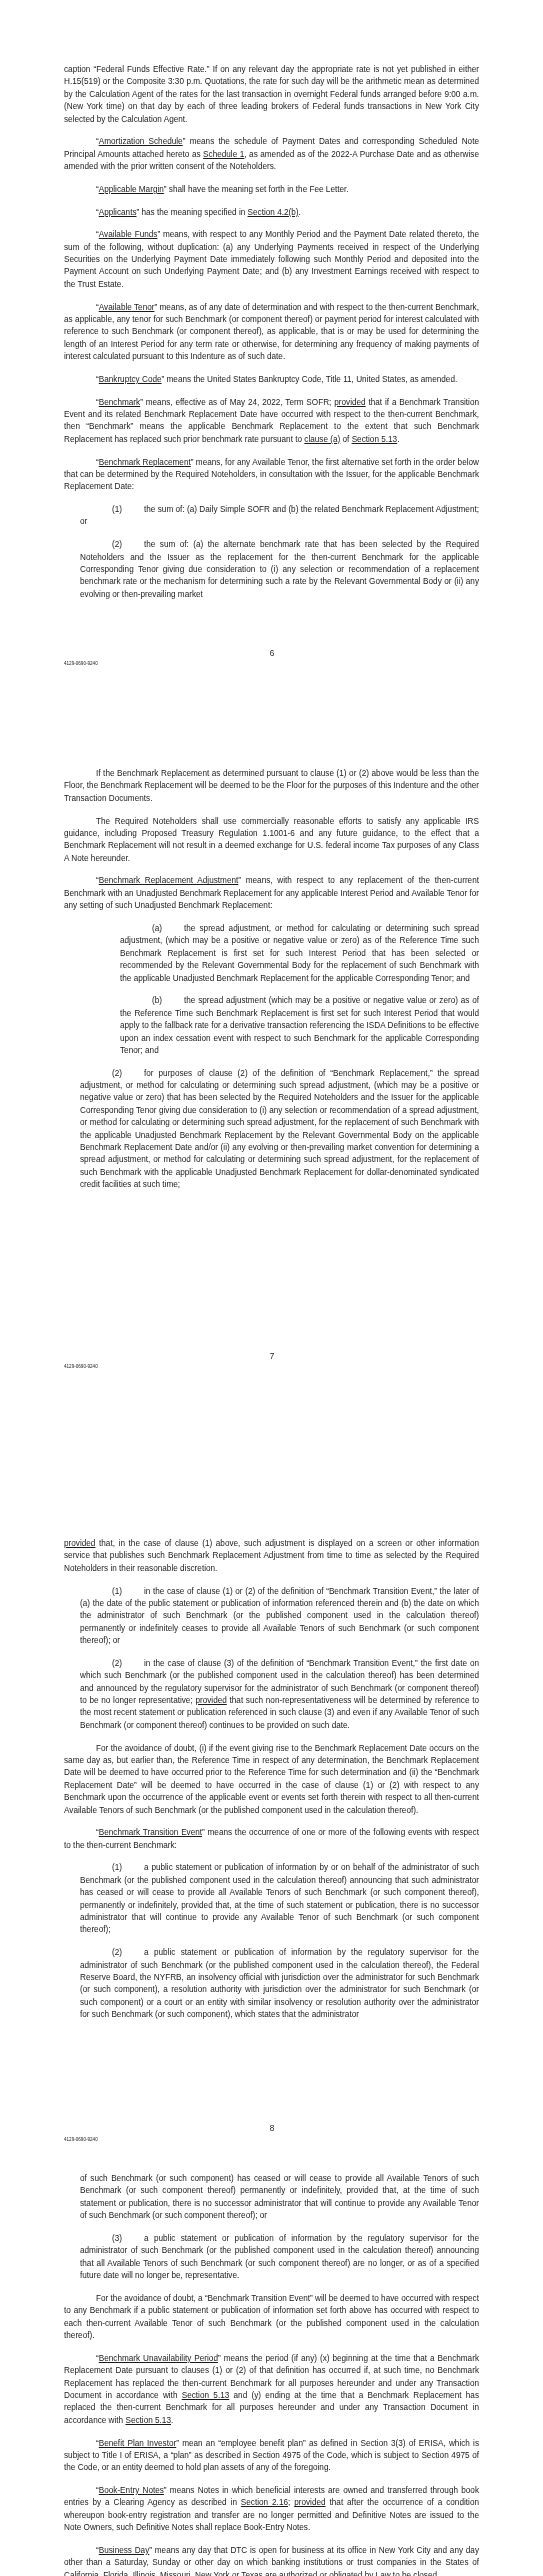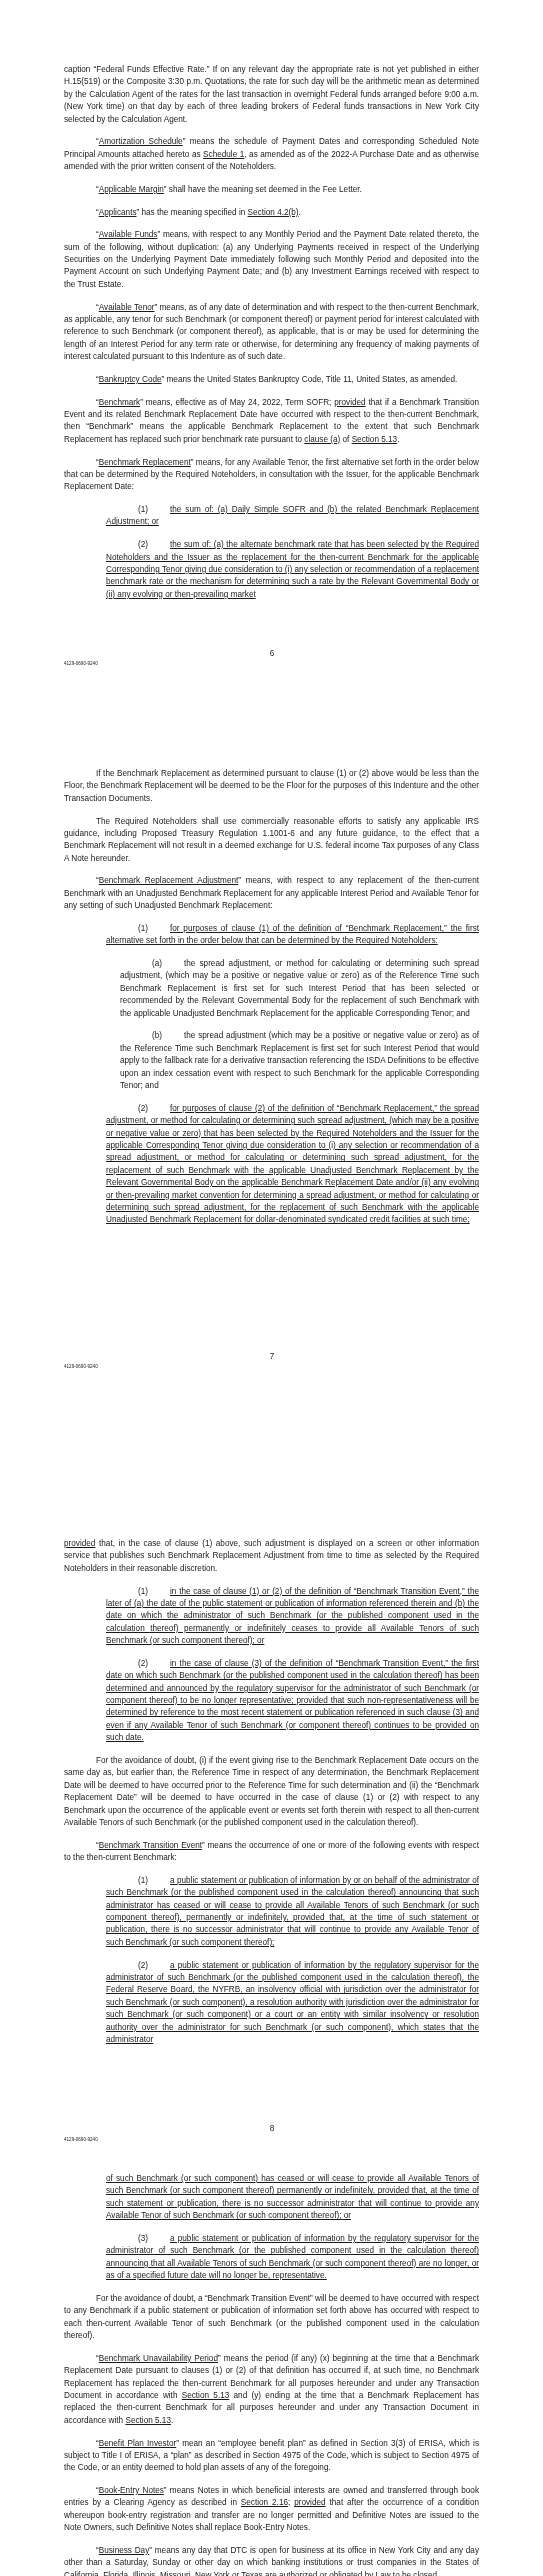--- a/index.html
+++ b/index.html
@@ -2,39 +2,39 @@
 <html style="font-size:8.2px"><head>
 <meta charset="utf-8">
 <style>
   html, body { margin: 0; padding: 0; background: #ffffff; }
   body { width: 544px; height: 2813px; position: relative; overflow: hidden;
          font-family: "Liberation Sans", sans-serif; color: #1a1a1a; }
   .page { position: absolute; left: 0; width: 540px; height: 703px; }
   .body { position: absolute; left: 64px; width: 415px; top: 64px; }
   .p { font-size: 8.2px; line-height: 12.4px; text-align: justify; margin: 0 0 10.3px 0; }
   .ind { text-indent: 32px; }
-  .l1 { margin-left: 42px; text-decoration: underline; }
+  .l1 { margin-left: 16px; }
   .l2 { margin-left: 56px; }
   .l1.num { text-indent: 32px; }
   .l2.num { text-indent: 32px; }
   .lab { display: inline-block; width: 32px; text-indent: 0; }
   .u { text-decoration: underline; }
   .pnum { position: absolute; left: 0; width: 544px; text-align: center; font-size: 8.2px; line-height: 9.3px; }
   .docid { position: absolute; left: 64px; font-size: 4.6px; line-height: 5.2px; color: #222; }
 </style>
 </head>
 <body>
 
 <div class="page" style="top:0px;">
   <div class="body">
     <p class="p">caption “Federal Funds Effective Rate.”  If on any relevant day the appropriate rate is not yet published in either H.15(519) or the Composite 3:30 p.m. Quotations, the rate for such day will be the arithmetic mean as determined by the Calculation Agent of the rates for the last transaction in overnight Federal funds arranged before 9:00 a.m. (New York time) on that day by each of three leading brokers of Federal funds transactions in New York City selected by the Calculation Agent.</p>
 
     <p class="p ind"><span>“</span><span class="u">Amortization Schedule</span><span>” means the schedule of Payment Dates and corresponding Scheduled Note Principal Amounts attached hereto as </span><span class="u">Schedule 1</span><span>, as amended as of the 2022-A Purchase Date and as otherwise amended with the prior written consent of the Noteholders.</span></p>
 
-    <p class="p ind"><span>“</span><span class="u">Applicable Margin</span><span>” shall have the meaning set deemed in the Fee Letter.</span></p>
+    <p class="p ind"><span>“</span><span class="u">Applicable Margin</span><span>” shall have the meaning set forth in the Fee Letter.</span></p>
 
     <p class="p ind"><span>“</span><span class="u">Applicants</span><span>” has the meaning specified in </span><span class="u">Section 4.2(b)</span><span>.</span></p>
 
     <p class="p ind"><span>“</span><span class="u">Available Funds</span><span>” means, with respect to any Monthly Period and the Payment Date related thereto, the sum of the following, without duplication: (a) any Underlying Payments received in respect of the Underlying Securities on the Underlying Payment Date immediately following such Monthly Period and deposited into the Payment Account on such Underlying Payment Date; and (b) any Investment Earnings received with respect to the Trust Estate.</span></p>
 
     <p class="p ind"><span>“</span><span class="u">Available Tenor</span><span>” means, as of any date of determination and with respect to the then-current Benchmark, as applicable, any tenor for such Benchmark (or component thereof) or payment period for interest calculated with reference to such Benchmark (or component thereof), as applicable, that is or may be used for determining the length of an Interest Period for any term rate or otherwise, for determining any frequency of making payments of interest calculated pursuant to this Indenture as of such date.</span></p>
 
     <p class="p ind"><span>“</span><span class="u">Bankruptcy Code</span><span>” means the United States Bankruptcy Code, Title 11, United States, as amended.</span></p>
 
     <p class="p ind"><span>“</span><span class="u">Benchmark</span><span>” means, effective as of May 24, 2022, Term SOFR; </span><span class="u">provided</span><span> that if a Benchmark Transition Event and its related Benchmark Replacement Date have occurred with respect to the then-current Benchmark, then “Benchmark” means the applicable Benchmark Replacement to the extent that such Benchmark Replacement has replaced such prior benchmark rate pursuant to </span><span class="u">clause (a)</span><span> of </span><span class="u">Section 5.13</span><span>.</span></p>
@@ -49,21 +49,20 @@
   <div class="docid" style="top:661px;">4129-0690-9240</div>
 </div>
 
 <div class="page" style="top:704px;">
   <div class="body">
     <p class="p ind">If the Benchmark Replacement as determined pursuant to clause (1) or (2) above would be less than the Floor, the Benchmark Replacement will be deemed to be the Floor for the purposes of this Indenture and the other Transaction Documents.</p>
     <p class="p ind">The Required Noteholders shall use commercially reasonable efforts to satisfy any applicable IRS guidance, including Proposed Treasury Regulation 1.1001-6 and any future guidance, to the effect that a Benchmark Replacement will not result in a deemed exchange for U.S. federal income Tax purposes of any Class A Note hereunder.</p>
 
     <p class="p ind"><span>“</span><span class="u">Benchmark Replacement Adjustment</span><span>” means, with respect to any replacement of the then-current Benchmark with an Unadjusted Benchmark Replacement for any applicable Interest Period and Available Tenor for any setting of such Unadjusted Benchmark Replacement:</span></p>
 
-    <p class="p l1 num"><span class="lab">(1)</span><span>for purposes of clause (1) of the definition of “Benchmark Replacement,” the first alternative set forth in the order below that can be determined by the Required Noteholders:</span></p>
 
     <p class="p l2 num"><span class="lab">(a)</span><span>the spread adjustment, or method for calculating or determining such spread adjustment, (which may be a positive or negative value or zero) as of the Reference Time such Benchmark Replacement is first set for such Interest Period that has been selected or recommended by the Relevant Governmental Body for the replacement of such Benchmark with the applicable Unadjusted Benchmark Replacement for the applicable Corresponding Tenor; and</span></p>
 
     <p class="p l2 num"><span class="lab">(b)</span><span>the spread adjustment (which may be a positive or negative value or zero) as of the Reference Time such Benchmark Replacement is first set for such Interest Period that would apply to the fallback rate for a derivative transaction referencing the ISDA Definitions to be effective upon an index cessation event with respect to such Benchmark for the applicable Corresponding Tenor; and</span></p>
 
     <p class="p l1 num"><span class="lab">(2)</span><span>for purposes of clause (2) of the definition of “Benchmark Replacement,” the spread adjustment, or method for calculating or determining such spread adjustment, (which may be a positive or negative value or zero) that has been selected by the Required Noteholders and the Issuer for the applicable Corresponding Tenor giving due consideration to (i) any selection or recommendation of a spread adjustment, or method for calculating or determining such spread adjustment, for the replacement of such Benchmark with the applicable Unadjusted Benchmark Replacement by the Relevant Governmental Body on the applicable Benchmark Replacement Date and/or (ii) any evolving or then-prevailing market convention for determining a spread adjustment, or method for calculating or determining such spread adjustment, for the replacement of such Benchmark with the applicable Unadjusted Benchmark Replacement for dollar-denominated syndicated credit facilities at such time;</span></p>
   </div>
   <div class="pnum" style="top:648px;">7</div>
   <div class="docid" style="top:660px;">4129-0690-9240</div>
 </div>

